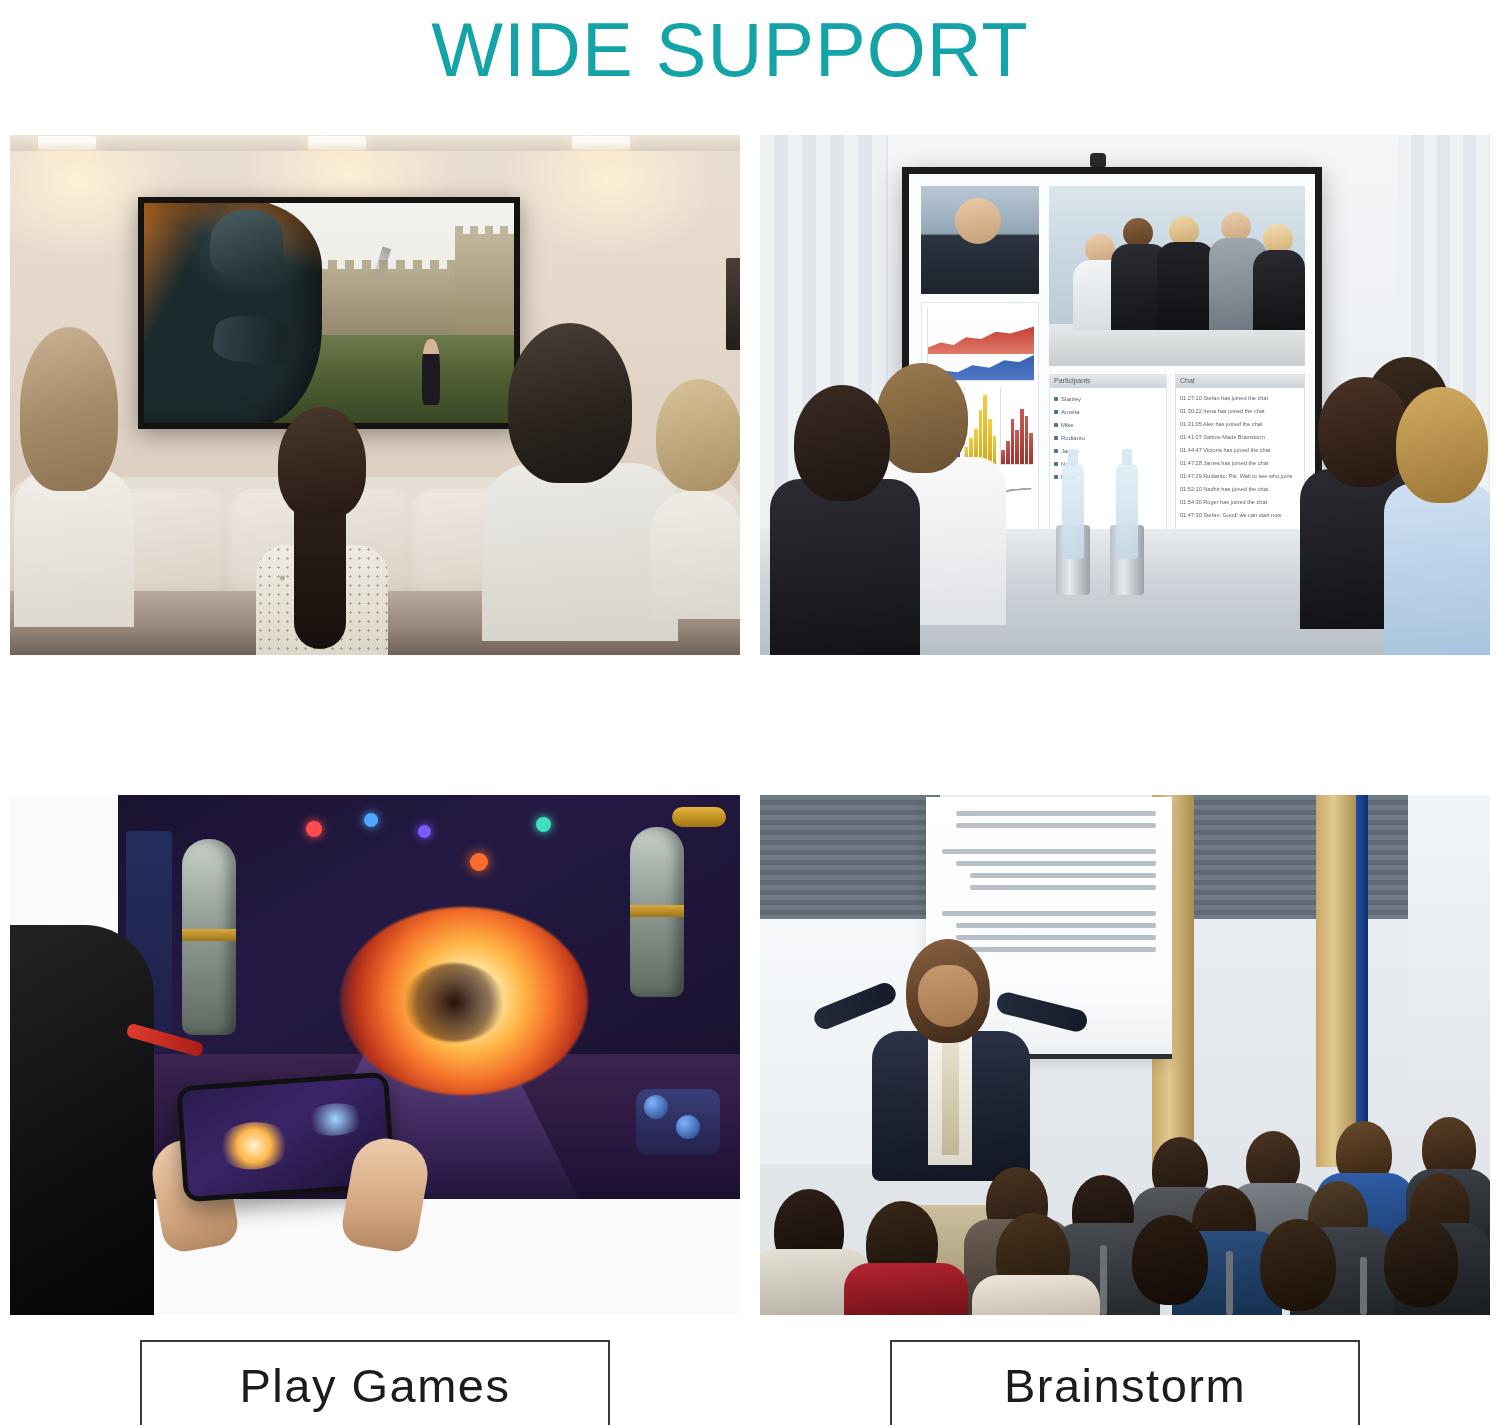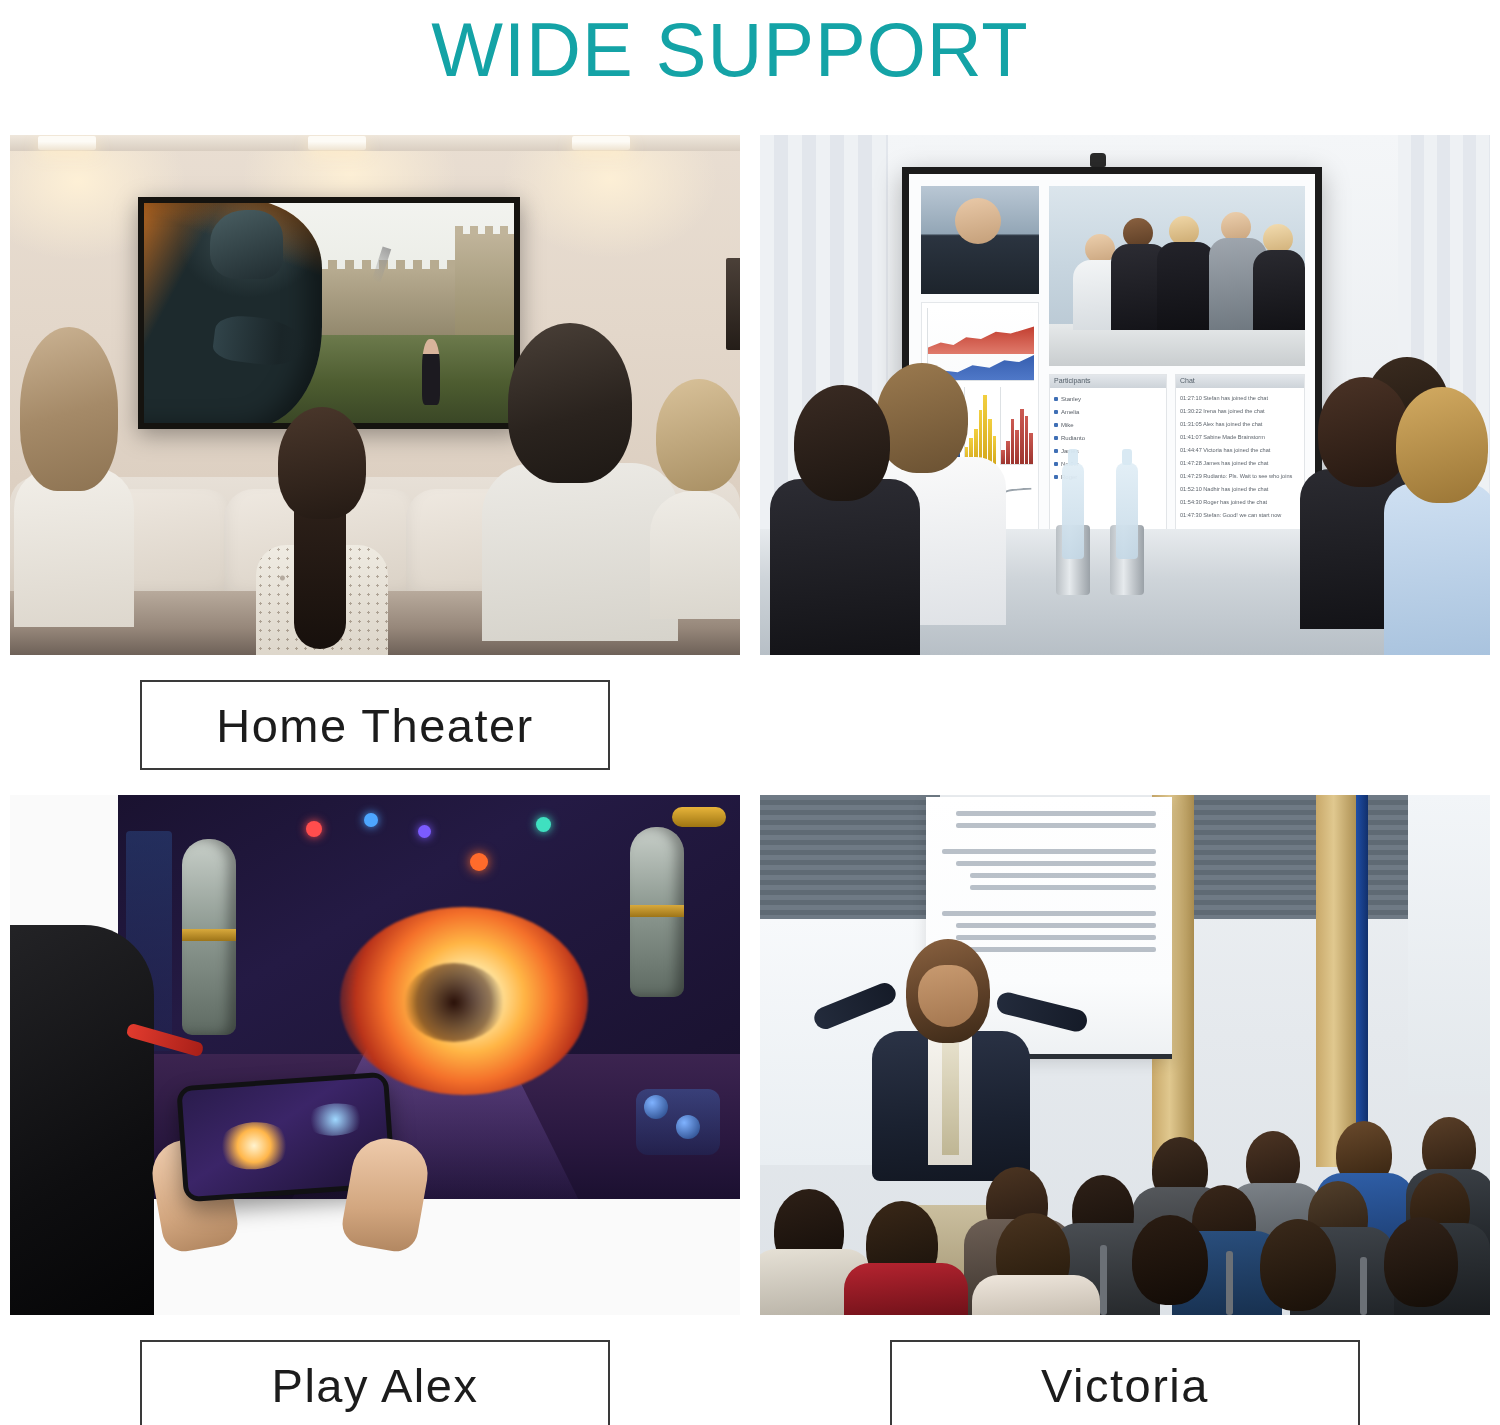--- a/index.html
+++ b/index.html
@@ -683,25 +683,20 @@
       <div class="person ht-dad">
         <div class="p-body"></div>
         <div class="p-head"></div>
       </div>
       <div class="person ht-kid">
         <div class="p-body"></div>
         <div class="p-head"></div>
       </div>
     </div>
 
-    <div class="caption-wrap">
-      <div class="caption-box">
-        <span class="caption-text">Home Theater</span>
-      </div>
-    </div>
   </div>
 
   <div class="cell cell-tr">
     <div class="photo">
       <div class="cf-room"></div>
       <div class="cf-curtain-l"></div>
       <div class="cf-curtain-r"></div>
       <div class="cf-radiator"></div>
       <div class="cf-cam"></div>
 
@@ -874,21 +869,21 @@
       <div class="pg-strap"></div>
       <div class="pg-hand left"></div>
       <div class="pg-phone">
         <div class="pg-phone-screen"></div>
       </div>
       <div class="pg-hand right"></div>
     </div>
 
     <div class="caption-wrap">
       <div class="caption-box">
-        <span class="caption-text">Play Alex</span>
+        <span class="caption-text">Play Games</span>
       </div>
     </div>
   </div>
 
   <div class="cell cell-br">
     <div class="photo">
       <div class="ed-bg"></div>
       <div class="ed-window w1"></div>
       <div class="ed-blind bl1"></div>
       <div class="ed-blind bl2"></div>
@@ -956,18 +951,18 @@
         <div class="ad-head" style="left:624px;bottom:8px;width:74px;height:90px;background:linear-gradient(165deg,#33241a,#140d07);"></div>
 
         <div class="ed-chair" style="left:340px;bottom:0;height:70px;"></div>
         <div class="ed-chair" style="left:466px;bottom:0;height:64px;"></div>
         <div class="ed-chair" style="left:600px;bottom:0;height:58px;"></div>
       </div>
     </div>
 
     <div class="caption-wrap">
       <div class="caption-box">
-        <span class="caption-text">Victoria</span>
+        <span class="caption-text">Brainstorm</span>
       </div>
     </div>
   </div>
 
 </div>
 
 </body></html>

